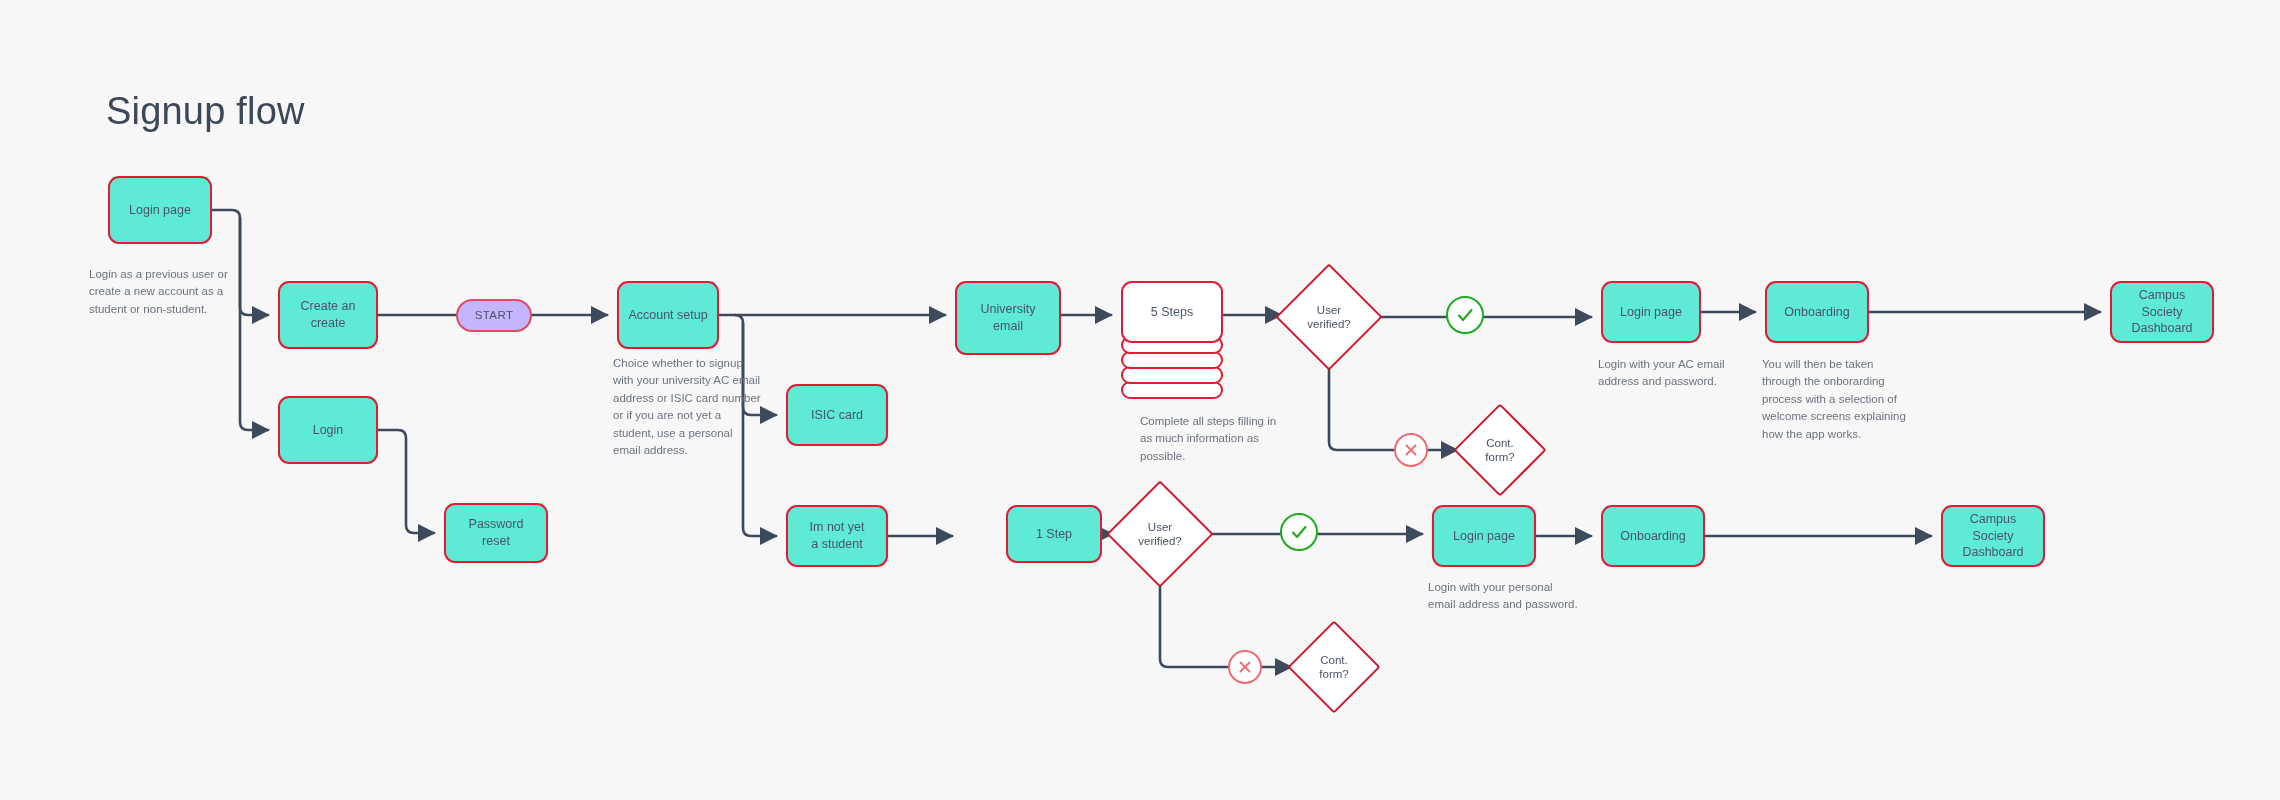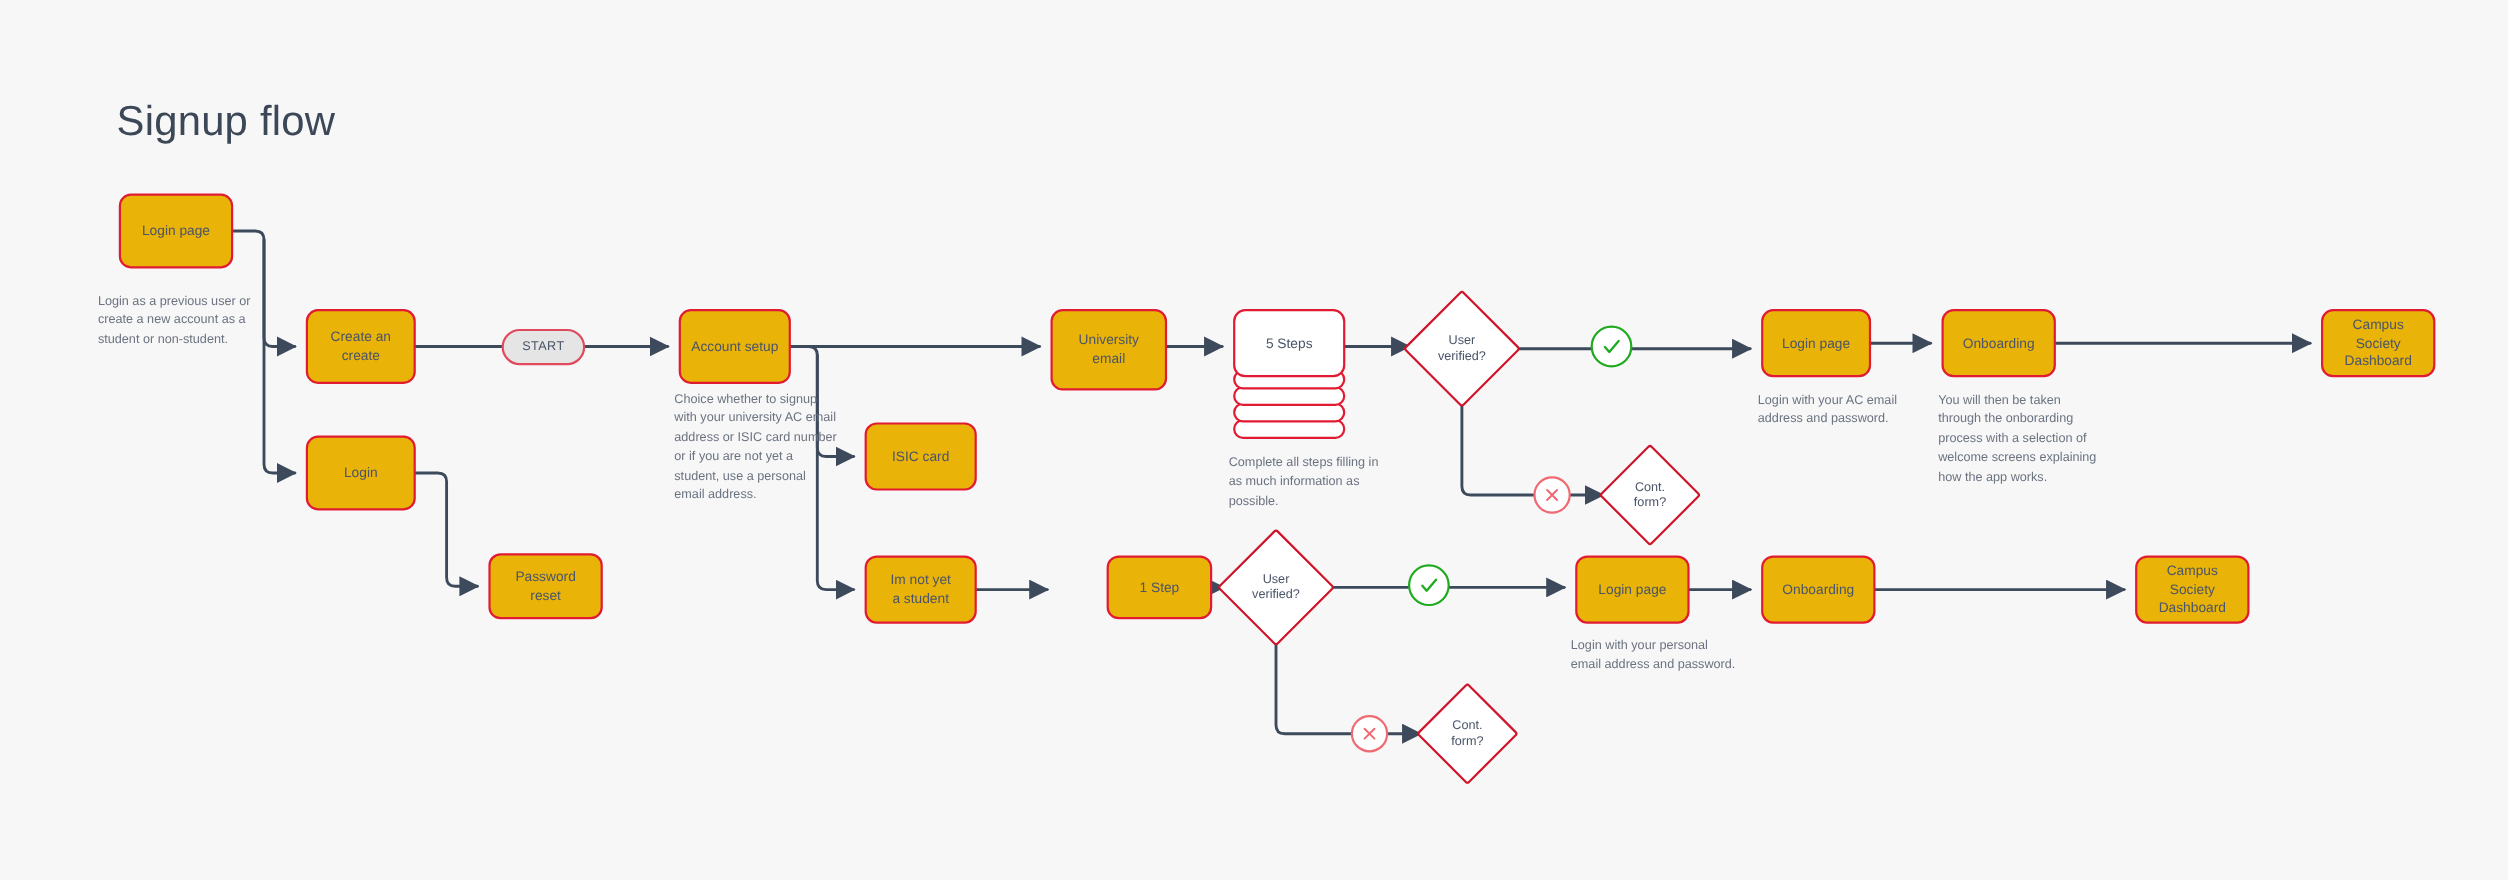--- a/index.html
+++ b/index.html
@@ -48,35 +48,35 @@
   
   .node {
     position: absolute;
     box-sizing: border-box;
     display: flex;
     align-items: center;
     justify-content: center;
     text-align: center;
   }
   .node-box {
-    background: #eab308;
+    background: #5eead4;
     border: 2.5px solid #e01b32;
     border-radius: 11px;
   }
   .node-label {
     font-size: 12.5px;
     line-height: 1.35;
     color: #4a5568;
     padding: 0 8px;
     white-space: pre-line;
   }
 
   
   .node-pill {
-    background: #e5e5e5;
+    background: #c4b5fd;
     border: 2px solid #e04a5c;
     border-radius: 999px;
   }
   .node-pill .node-label {
     font-size: 11.5px;
     color: #4a5568;
     letter-spacing: .4px;
   }
 
   
@@ -294,21 +294,21 @@
   <div id="annotation-layer">
       <div class="annotation" style="left: 89px; top: 266px; width: 180px;">Login as a previous user or
 create a new account as a
 student or non-student.</div>
       <div class="annotation" style="left: 613px; top: 355px; width: 190px;">Choice whether to signup
 with your university AC email
 address or ISIC card number
 or if you are not yet a
 student, use a personal
 email address.</div>
-      <div class="annotation" style="left: 1117px; top: 413px; width: 180px;">Complete all steps filling in
+      <div class="annotation" style="left: 1140px; top: 413px; width: 180px;">Complete all steps filling in
 as much information as
 possible.</div>
       <div class="annotation" style="left: 1598px; top: 356px; width: 180px;">Login with your AC email
 address and password.</div>
       <div class="annotation" style="left: 1762px; top: 356px; width: 180px;">You will then be taken
 through the onborarding
 process with a selection of
 welcome screens explaining
 how the app works.</div>
       <div class="annotation" style="left: 1428px; top: 579px; width: 190px;">Login with your personal

